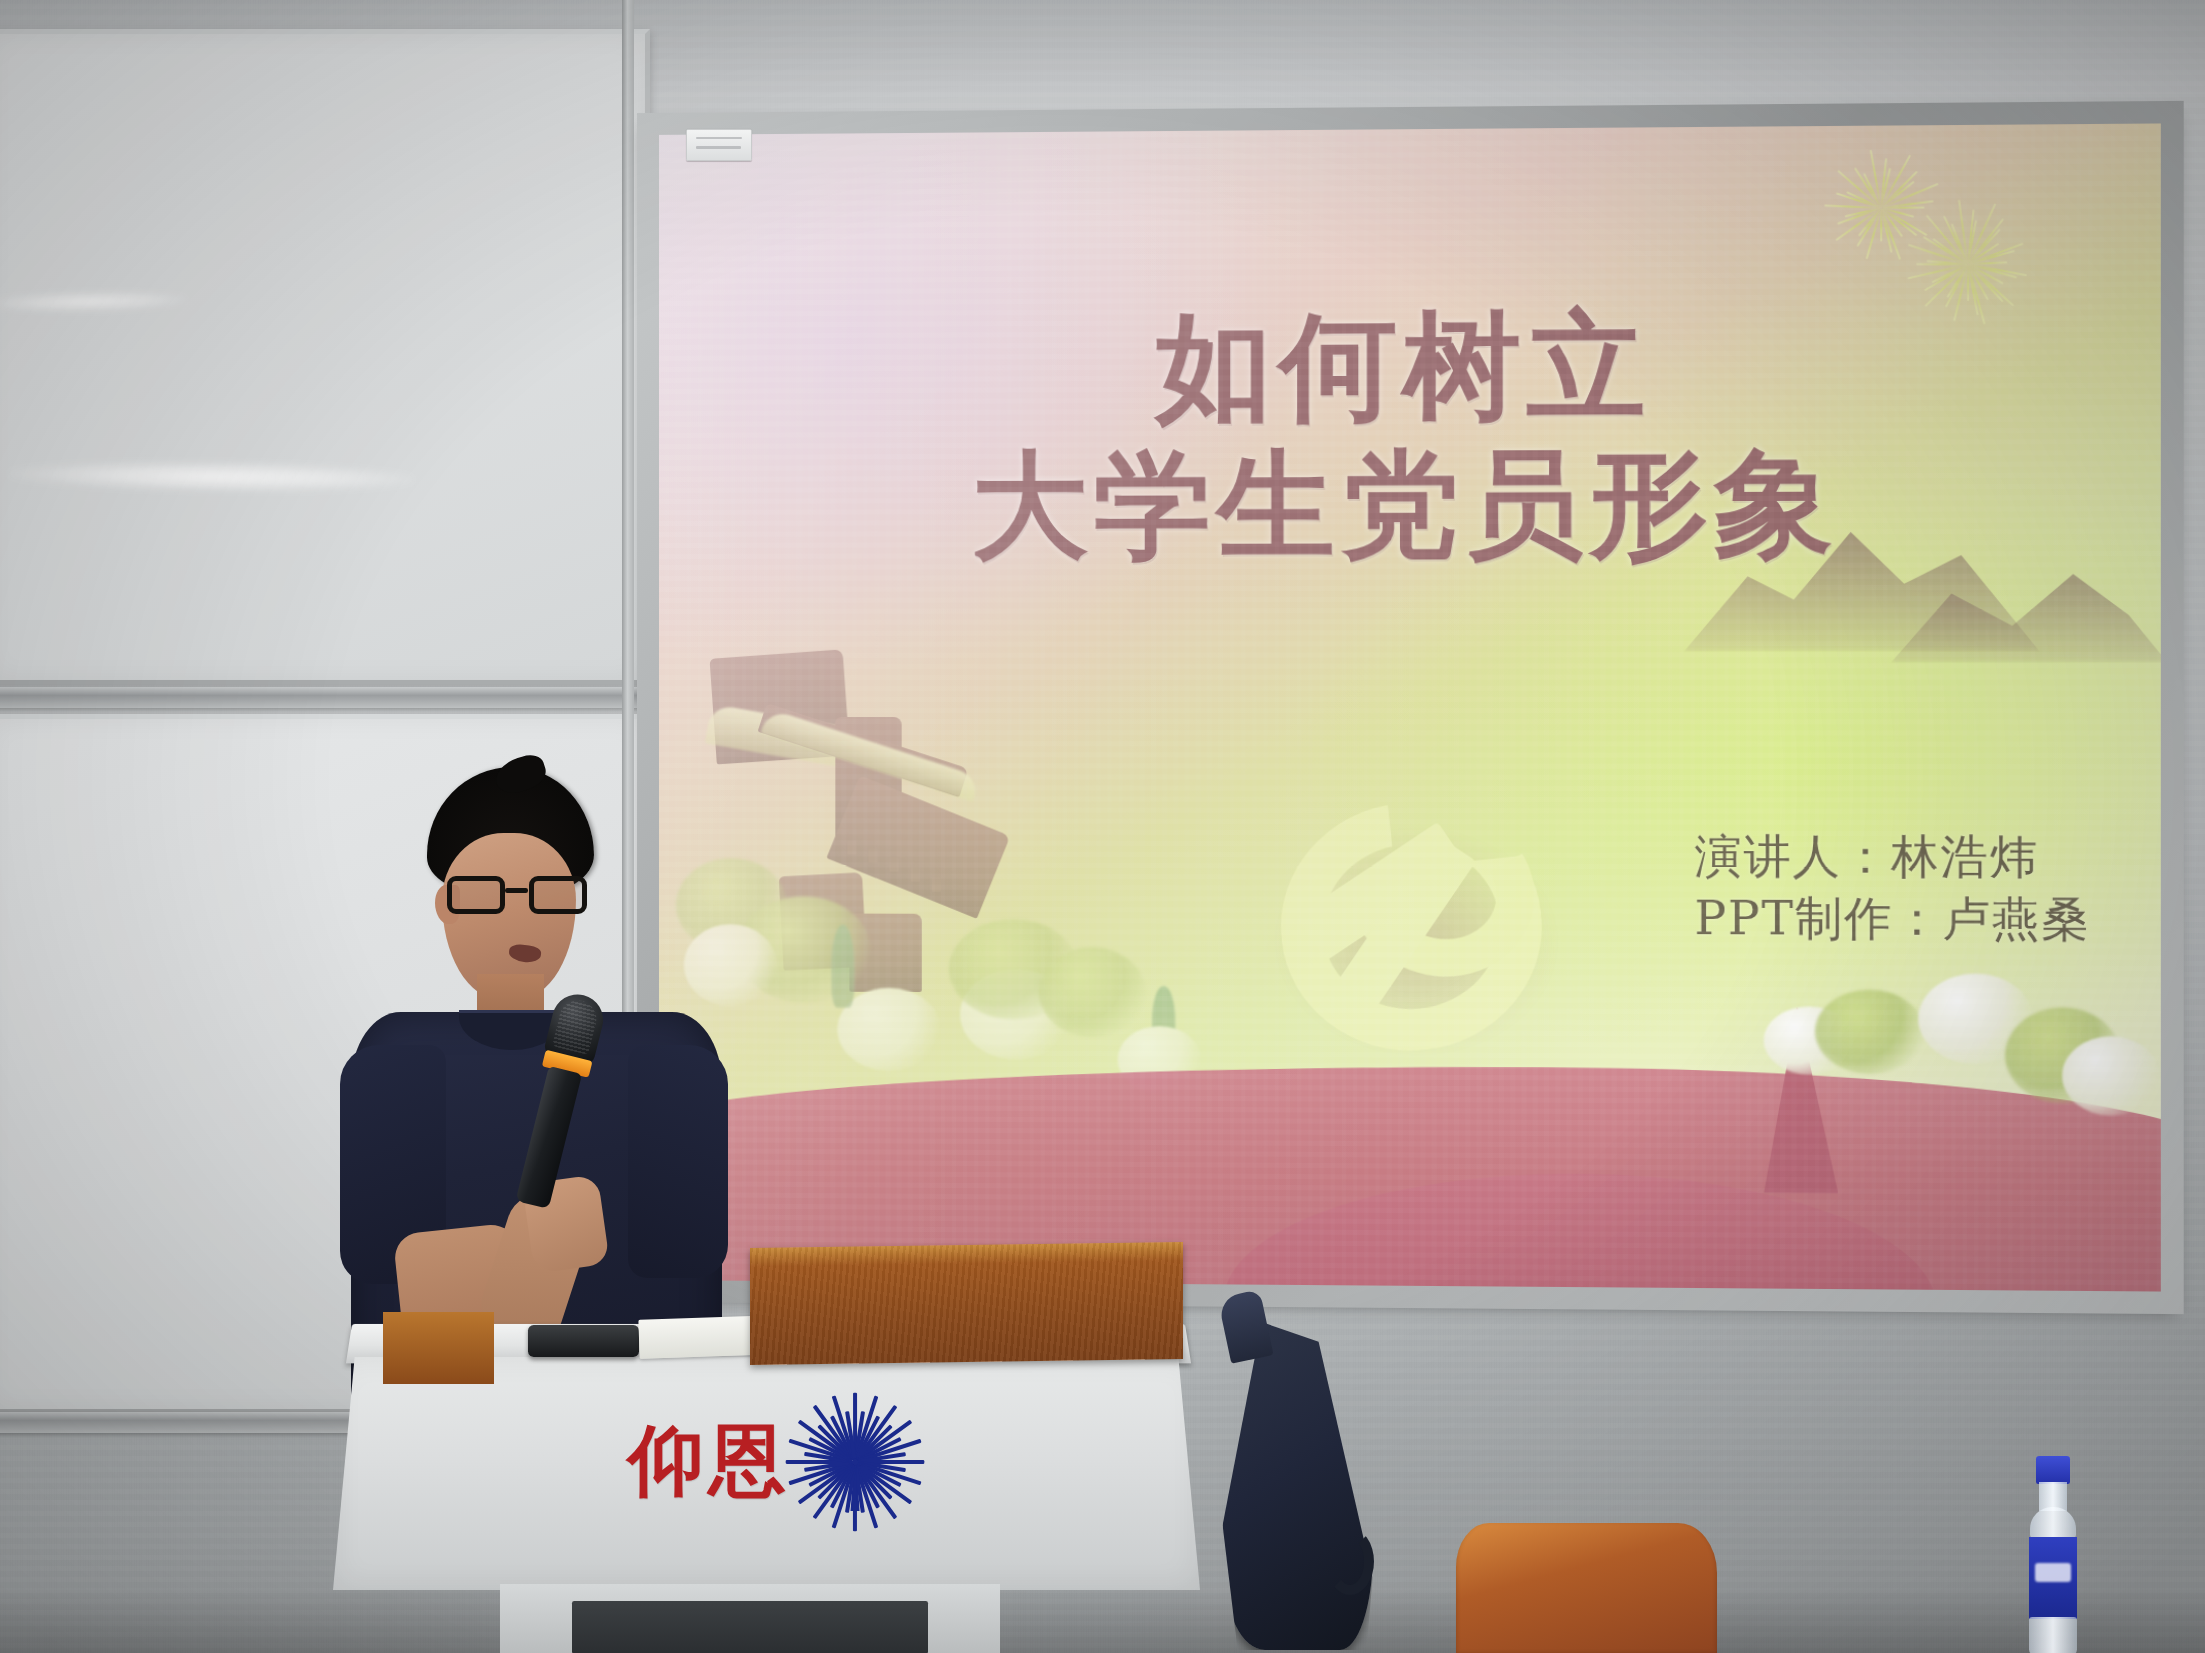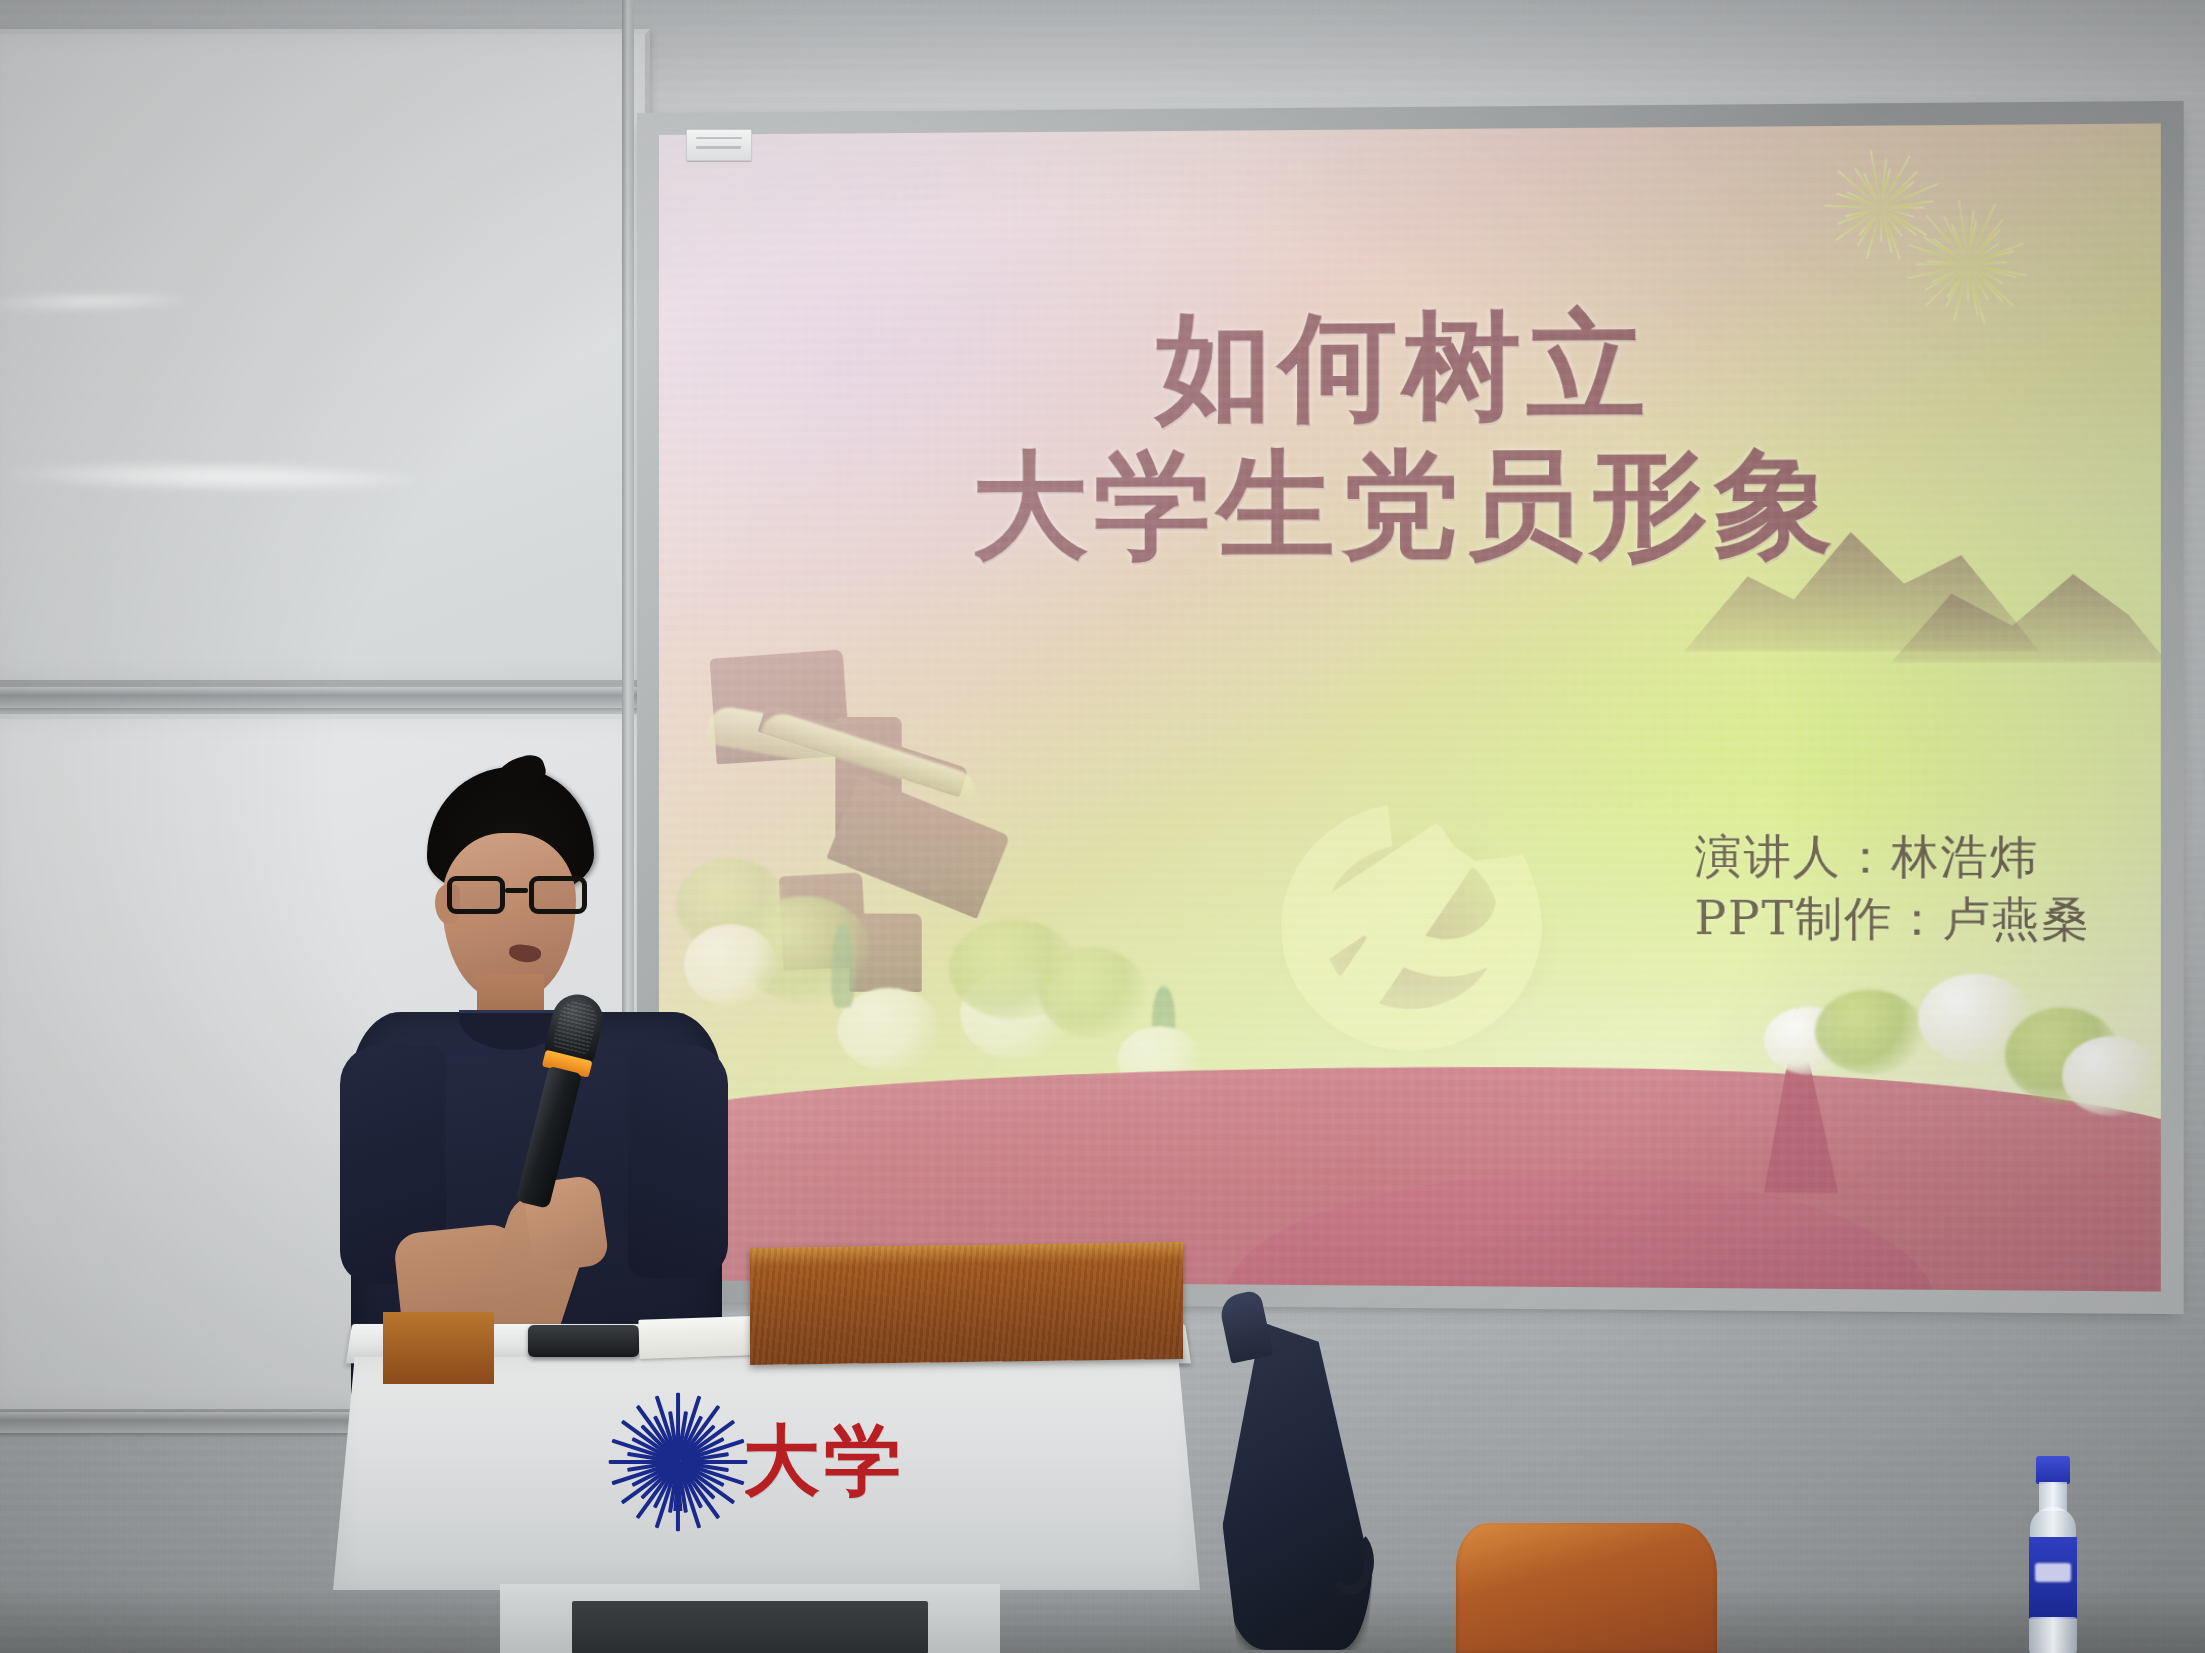--- a/index.html
+++ b/index.html
@@ -770,20 +770,21 @@
   <div class="papers"></div>
   <div class="wood-board"></div>
 
   <div class="podium">
     <div class="podium-top"></div>
     <div class="podium-face"></div>
     <div class="podium-base"></div>
     <div class="podium-cut"></div>
 
     <div class="podium-logo">
+      <span class="hz">仰恩</span>
       <span class="yen-mark" id="yenMark">
         <span class="core"></span>
       <span class="ray" style="transform: translate(-50%, -100%) rotate(0deg) translateY(-3.3px);"></span>
           <span class="ray sh" style="transform: translate(-50%, -100%) rotate(9deg) translateY(-3.3px);"></span>
           <span class="ray" style="transform: translate(-50%, -100%) rotate(18deg) translateY(-3.3px);"></span>
           <span class="ray sh" style="transform: translate(-50%, -100%) rotate(27deg) translateY(-3.3px);"></span>
           <span class="ray" style="transform: translate(-50%, -100%) rotate(36deg) translateY(-3.3px);"></span>
           <span class="ray sh" style="transform: translate(-50%, -100%) rotate(45deg) translateY(-3.3px);"></span>
           <span class="ray" style="transform: translate(-50%, -100%) rotate(54deg) translateY(-3.3px);"></span>
           <span class="ray sh" style="transform: translate(-50%, -100%) rotate(63deg) translateY(-3.3px);"></span>
@@ -813,21 +814,20 @@
           <span class="ray sh" style="transform: translate(-50%, -100%) rotate(279deg) translateY(-3.3px);"></span>
           <span class="ray" style="transform: translate(-50%, -100%) rotate(288deg) translateY(-3.3px);"></span>
           <span class="ray sh" style="transform: translate(-50%, -100%) rotate(297deg) translateY(-3.3px);"></span>
           <span class="ray" style="transform: translate(-50%, -100%) rotate(306deg) translateY(-3.3px);"></span>
           <span class="ray sh" style="transform: translate(-50%, -100%) rotate(315deg) translateY(-3.3px);"></span>
           <span class="ray" style="transform: translate(-50%, -100%) rotate(324deg) translateY(-3.3px);"></span>
           <span class="ray sh" style="transform: translate(-50%, -100%) rotate(333deg) translateY(-3.3px);"></span>
           <span class="ray" style="transform: translate(-50%, -100%) rotate(342deg) translateY(-3.3px);"></span>
           <span class="ray sh" style="transform: translate(-50%, -100%) rotate(351deg) translateY(-3.3px);"></span>
         </span>
-      <span class="hz">大学</span>
     </div>
   </div>
 
   <div class="backpack">
     <div class="bp-body"></div>
     <div class="bp-strap"></div>
     <div class="bp-loop"></div>
   </div>
   <div class="chair"></div>
 

